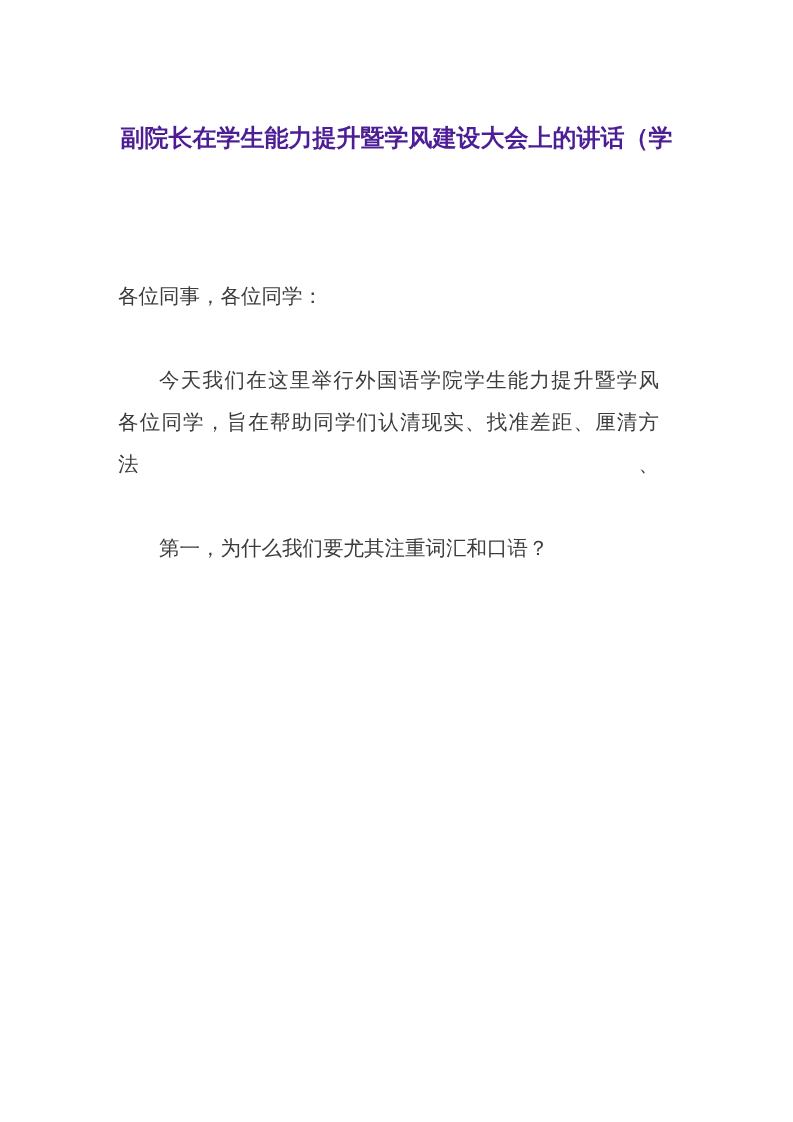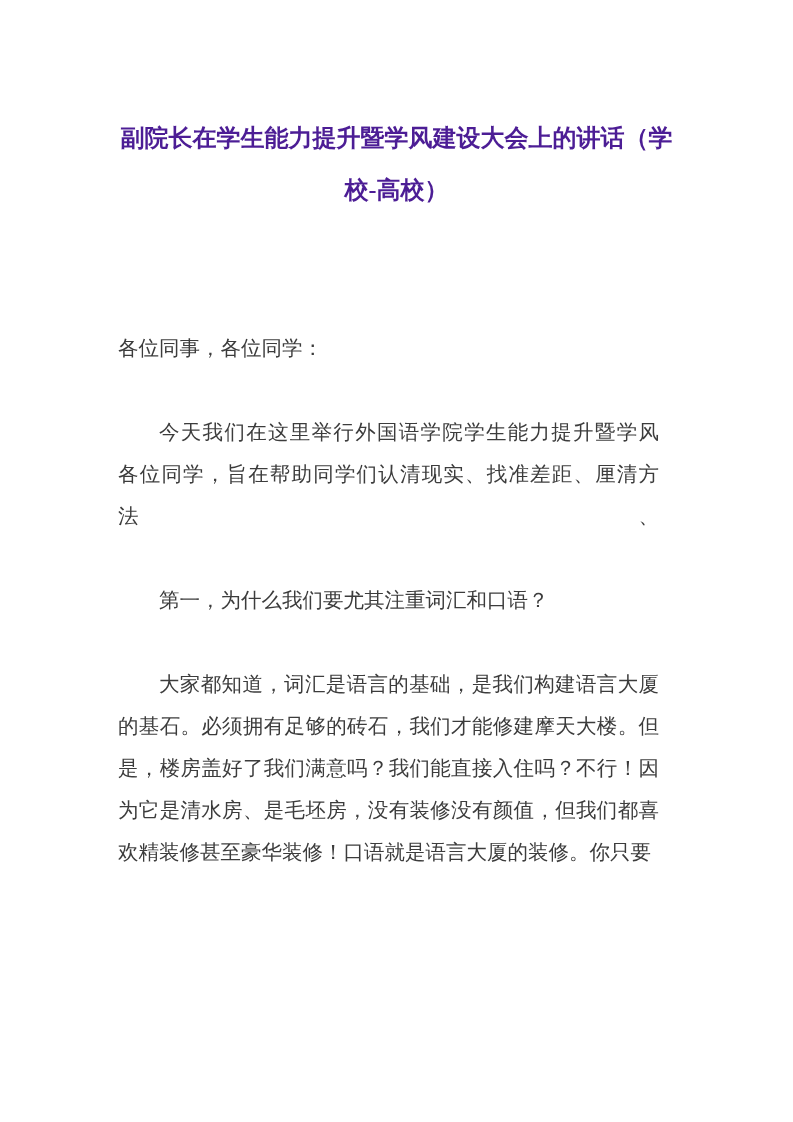--- a/index.html
+++ b/index.html
@@ -57,35 +57,27 @@
   .line.indent {
     text-indent: 41px;
   }
 </style>
 </head>
 <body>
 
 <div class="page">
   <h1 class="doc-title">
     <span class="title-line">副院长在学生能力提升暨学风建设大会上的讲话（学</span>
-    <span class="title-line">校-高校）</span>
   </h1>
 
   <div class="content" id="doc-content">
       <div class="paragraph">
         <div class="line">各位同事，各位同学：</div>
       </div>
       <div class="paragraph">
         <div class="line fill indent">今天我们在这里举行外国语学院学生能力提升暨学风</div>
         <div class="line fill">各位同学，旨在帮助同学们认清现实、找准差距、厘清方法、</div>
       </div>
       <div class="paragraph">
         <div class="line indent">第一，为什么我们要尤其注重词汇和口语？</div>
       </div>
-      <div class="paragraph">
-        <div class="line fill indent">大家都知道，词汇是语言的基础，是我们构建语言大厦</div>
-        <div class="line fill">的基石。必须拥有足够的砖石，我们才能修建摩天大楼。但</div>
-        <div class="line fill">是，楼房盖好了我们满意吗？我们能直接入住吗？不行！因</div>
-        <div class="line fill">为它是清水房、是毛坯房，没有装修没有颜值，但我们都喜</div>
-        <div class="line">欢精装修甚至豪华装修！口语就是语言大厦的装修。你只要</div>
-      </div>
     </div>
 </div>
 
 </body></html>

